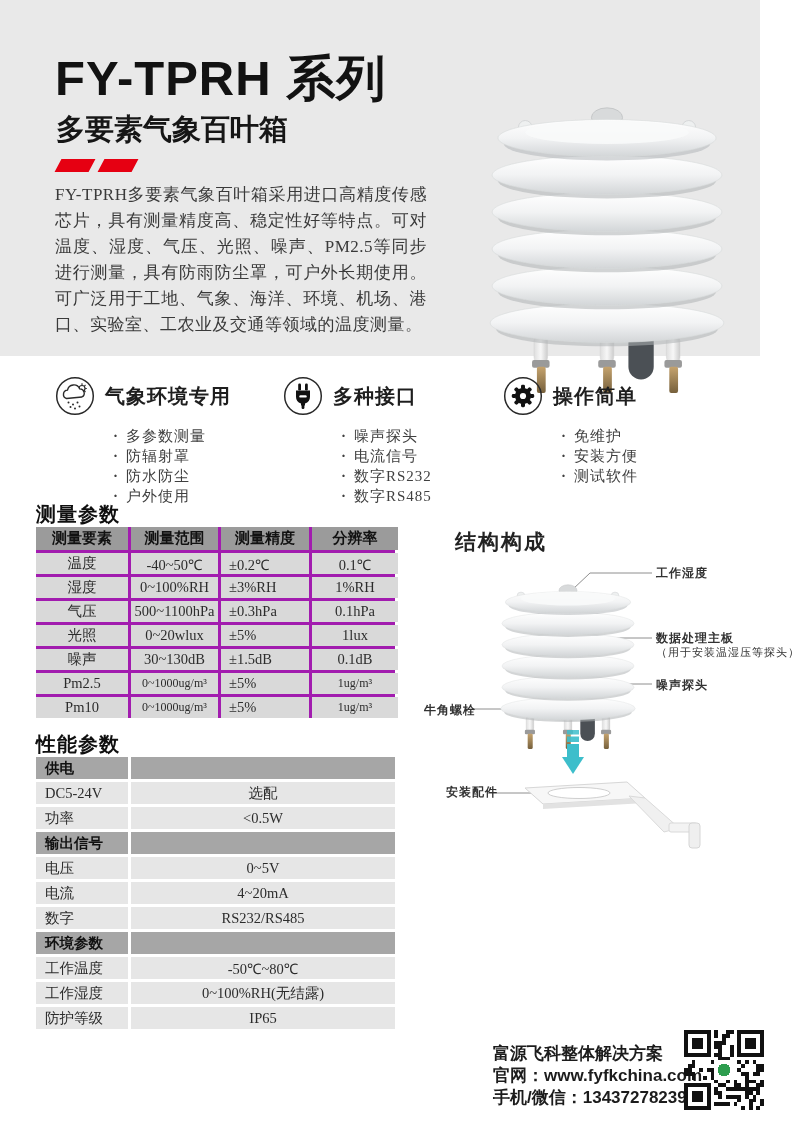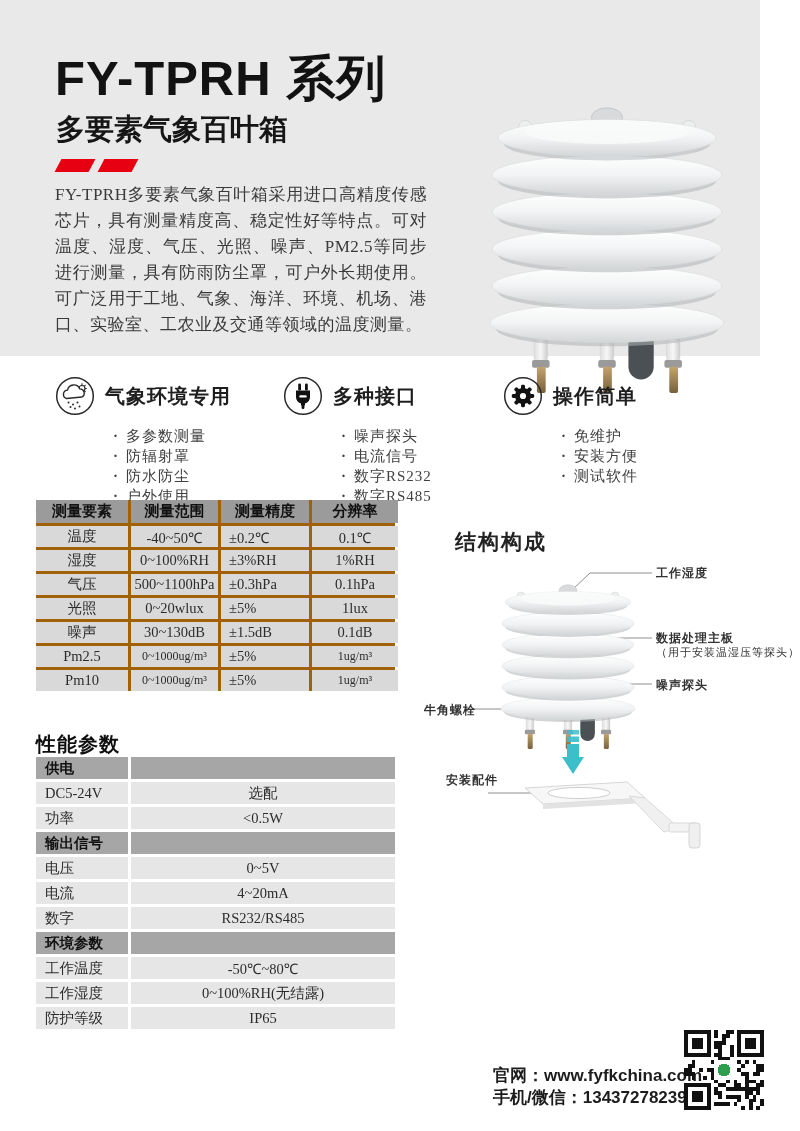--- a/index.html
+++ b/index.html
@@ -24,23 +24,23 @@
   .f-head { display:flex; align-items:center; gap:10px; }
   .f-icon { width:40px; height:40px; flex:0 0 40px; }
   .f-title { font-size:20px; font-weight:700; color:#1e1e1e; letter-spacing:1px; }
   .f-items { margin-top:10px; padding-left:58px; }
   .f-item { font-family:"Liberation Serif", serif; font-size:15px; line-height:20px;
             color:#3f3f3f; letter-spacing:1px; }
   .f-item::before { content:"·"; margin-right:7px; font-weight:700; }
   
   .sec-title { position:absolute; font-size:20px; font-weight:700; color:#0f0f0f; letter-spacing:1px; }
   
-  .mtable { position:absolute; left:36px; top:500px; width:359px;
+  .mtable { position:absolute; left:36px; top:527px; width:359px;
             display:grid; grid-template-columns:92px 87px 88px 86px;
-            grid-template-rows:23px repeat(7,21px); gap:3px; background:#a16207; }
+            grid-template-rows:23px repeat(7,21px); gap:3px; background:#a21caf; }
   .mtable > div { font-family:"Liberation Serif", serif; font-size:14.5px; color:#2c2c2c;
                   background:#d9d9d9; display:flex; align-items:center; justify-content:center;
                   white-space:nowrap; }
   .mtable > .hc { background:#9b9b9b; font-weight:700; color:#111; font-size:15px; }
   .mtable > .al { justify-content:flex-start; padding-left:8px; }
   .mtable > .sm { font-size:12px; }
   
   .ptable { position:absolute; left:36px; top:757px; width:359px;
             display:grid; grid-template-columns:92px 264px;
             grid-template-rows:repeat(11,22px); gap:3px; background:#fff; }
@@ -326,23 +326,24 @@
       <polygon points="124,24 140,26 174,56 159,60" fill="#f0f0f0" stroke="#dadada" stroke-width="1"></polygon>
       <rect x="164" y="51" width="28" height="9" rx="2" fill="#f3f3f3" stroke="#d9d9d9"></rect>
       <rect x="184" y="51" width="11" height="25" rx="3" fill="#efefef" stroke="#d5d5d5"></rect>
     </svg>
 
     <div class="d-label" style="left:236px; top:45px;">工作湿度</div>
     <div class="d-label" style="left:236px; top:110px;">数据处理主板</div>
     <div class="d-label small" style="left:236px; top:125px;">（用于安装温湿压等探头）</div>
     <div class="d-label" style="left:236px; top:157px;">噪声探头</div>
     <div class="d-label" style="left:4px; top:182px;">牛角螺栓</div>
-    <div class="d-label" style="left:26px; top:252px;">安装配件</div>
-  </div>
-
+    <div class="d-label" style="left:26px; top:264px;">安装配件</div>
+  </div>
+
+  <div class="footer-line fl1">富源飞科整体解决方案</div>
   <div class="footer-line fl2">官网：www.fyfkchina.com</div>
   <div class="footer-line fl3">手机/微信：13437278239</div>
 
   <svg class="qr" id="qr-svg" viewBox="0 0 21 21" shape-rendering="crispEdges">
       <rect x="8" y="0" width="1" height="1" fill="#111"></rect>
       <rect x="11" y="0" width="1" height="1" fill="#111"></rect>
       <rect x="12" y="0" width="1" height="1" fill="#111"></rect>
       <rect x="8" y="1" width="1" height="1" fill="#111"></rect>
       <rect x="10" y="1" width="1" height="1" fill="#111"></rect>
       <rect x="11" y="1" width="1" height="1" fill="#111"></rect>

